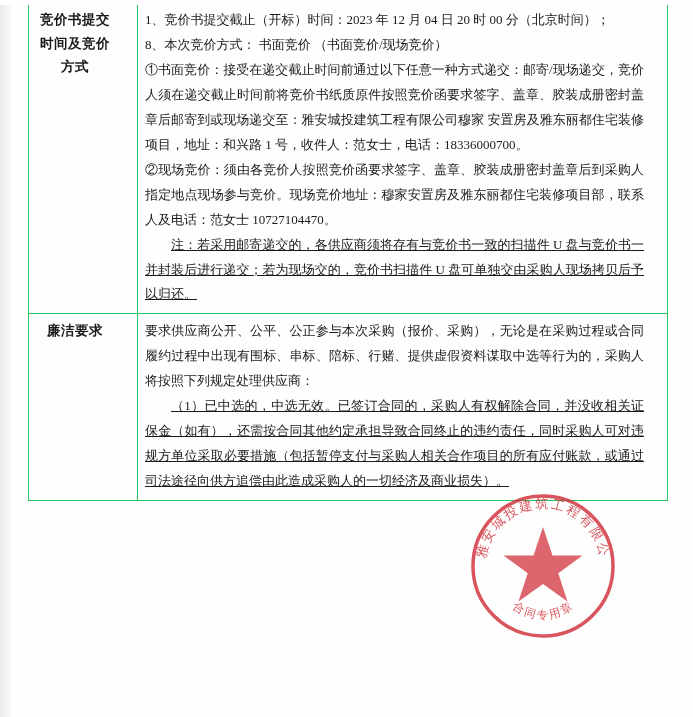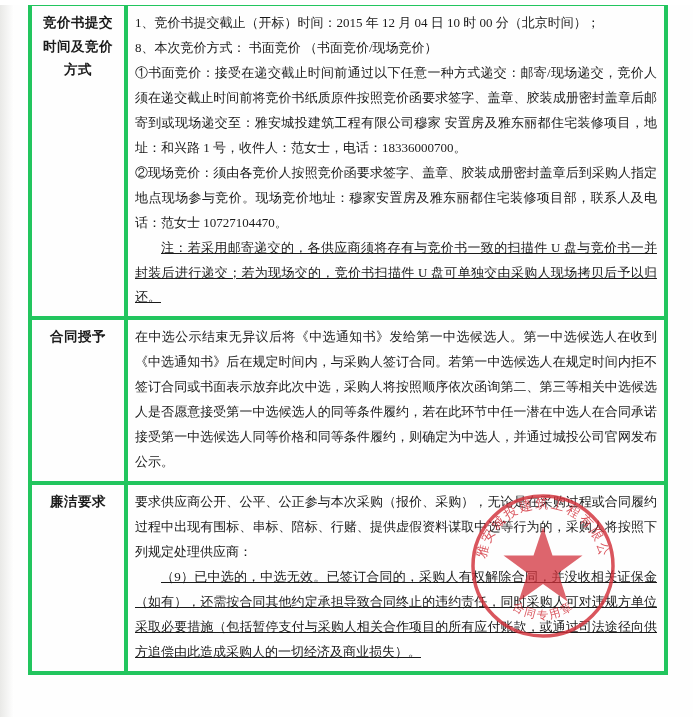--- a/index.html
+++ b/index.html
@@ -22,23 +22,23 @@
     background: #fefefe;
   }
   table.doc {
     border-collapse: collapse;
     width: 640px;
     margin-left: 28px;
     margin-top: 2px;
     table-layout: fixed;
   }
   table.doc td {
-    border: 4px solid #22c55e;
+    border: 1px solid #22c55e;
     vertical-align: top;
-    padding: 5px 7px 6px 7px;
+    padding: 5px 23px 6px 7px;
   }
   td.label {
     width: 78px;
     text-align: center;
     vertical-align: middle;
     font-size: 13.5px;
     line-height: 1.75;
     letter-spacing: 0.5px;
     font-weight: 600;
   }
@@ -86,41 +86,35 @@
 <div class="page">
   <div class="scan-edge-left"></div>
   <div class="scan-edge-top"></div>
 
   <table class="doc">
     <tbody>
 
       <tr>
         <td class="label">竞价书提交时间及竞价方式</td>
         <td class="body">
-          <p>1、竞价书提交截止（开标）时间：2015 年 12 月 04 日 10 时 00 分（北京时间）；</p>
+          <p>1、竞价书提交截止（开标）时间：2023 年 12 月 04 日 20 时 00 分（北京时间）；</p>
           <p>8、本次竞价方式： 书面竞价 （书面竞价/现场竞价）</p>
           <p>①书面竞价：接受在递交截止时间前通过以下任意一种方式递交：邮寄/现场递交，竞价人须在递交截止时间前将竞价书纸质原件按照竞价函要求签字、盖章、胶装成册密封盖章后邮寄到或现场递交至：雅安城投建筑工程有限公司穆家 安置房及雅东丽都住宅装修项目，地址：和兴路 1 号，收件人：范女士，电话：18336000700。</p>
           <p>②现场竞价：须由各竞价人按照竞价函要求签字、盖章、胶装成册密封盖章后到采购人指定地点现场参与竞价。现场竞价地址：穆家安置房及雅东丽都住宅装修项目部，联系人及电话：范女士 10727104470。</p>
           <p class="indent2">注：若采用邮寄递交的，各供应商须将存有与竞价书一致的扫描件 U 盘与竞价书一并封装后进行递交；若为现场交的，竞价书扫描件 U 盘可单独交由采购人现场拷贝后予以归还。</p>
         </td>
       </tr>
 
 
-      <tr>
-        <td class="label">合同授予</td>
-        <td class="body">
-          <p>在中选公示结束无异议后将《中选通知书》发给第一中选候选人。第一中选候选人在收到《中选通知书》后在规定时间内，与采购人签订合同。若第一中选候选人在规定时间内拒不签订合同或书面表示放弃此次中选，采购人将按照顺序依次函询第二、第三等相关中选候选人是否愿意接受第一中选候选人的同等条件履约，若在此环节中任一潜在中选人在合同承诺接受第一中选候选人同等价格和同等条件履约，则确定为中选人，并通过城投公司官网发布公示。</p>
-        </td>
-      </tr>
 
       <tr>
         <td class="label">廉洁要求</td>
         <td class="body">
           <p>要求供应商公开、公平、公正参与本次采购（报价、采购），无论是在采购过程或合同履约过程中出现有围标、串标、陪标、行赌、提供虚假资料谋取中选等行为的，采购人将按照下列规定处理供应商：</p>
-          <p class="indent2">（9）已中选的，中选无效。已签订合同的，采购人有权解除合同，并没收相关证保金（如有），还需按合同其他约定承担导致合同终止的违约责任，同时采购人可对违规方单位采取必要措施（包括暂停支付与采购人相关合作项目的所有应付账款，或通过司法途径向供方追偿由此造成采购人的一切经济及商业损失）。</p>
+          <p class="indent2">（1）已中选的，中选无效。已签订合同的，采购人有权解除合同，并没收相关证保金（如有），还需按合同其他约定承担导致合同终止的违约责任，同时采购人可对违规方单位采取必要措施（包括暂停支付与采购人相关合作项目的所有应付账款，或通过司法途径向供方追偿由此造成采购人的一切经济及商业损失）。</p>
 
         </td>
       </tr>
     </tbody>
   </table>
 
   <div class="seal">
     <svg width="154" height="154" viewBox="0 0 154 154" xmlns="http://www.w3.org/2000/svg">
       <g fill="none" stroke="#d2303a" stroke-width="3.5">
         <circle cx="77" cy="77" r="70"></circle>

